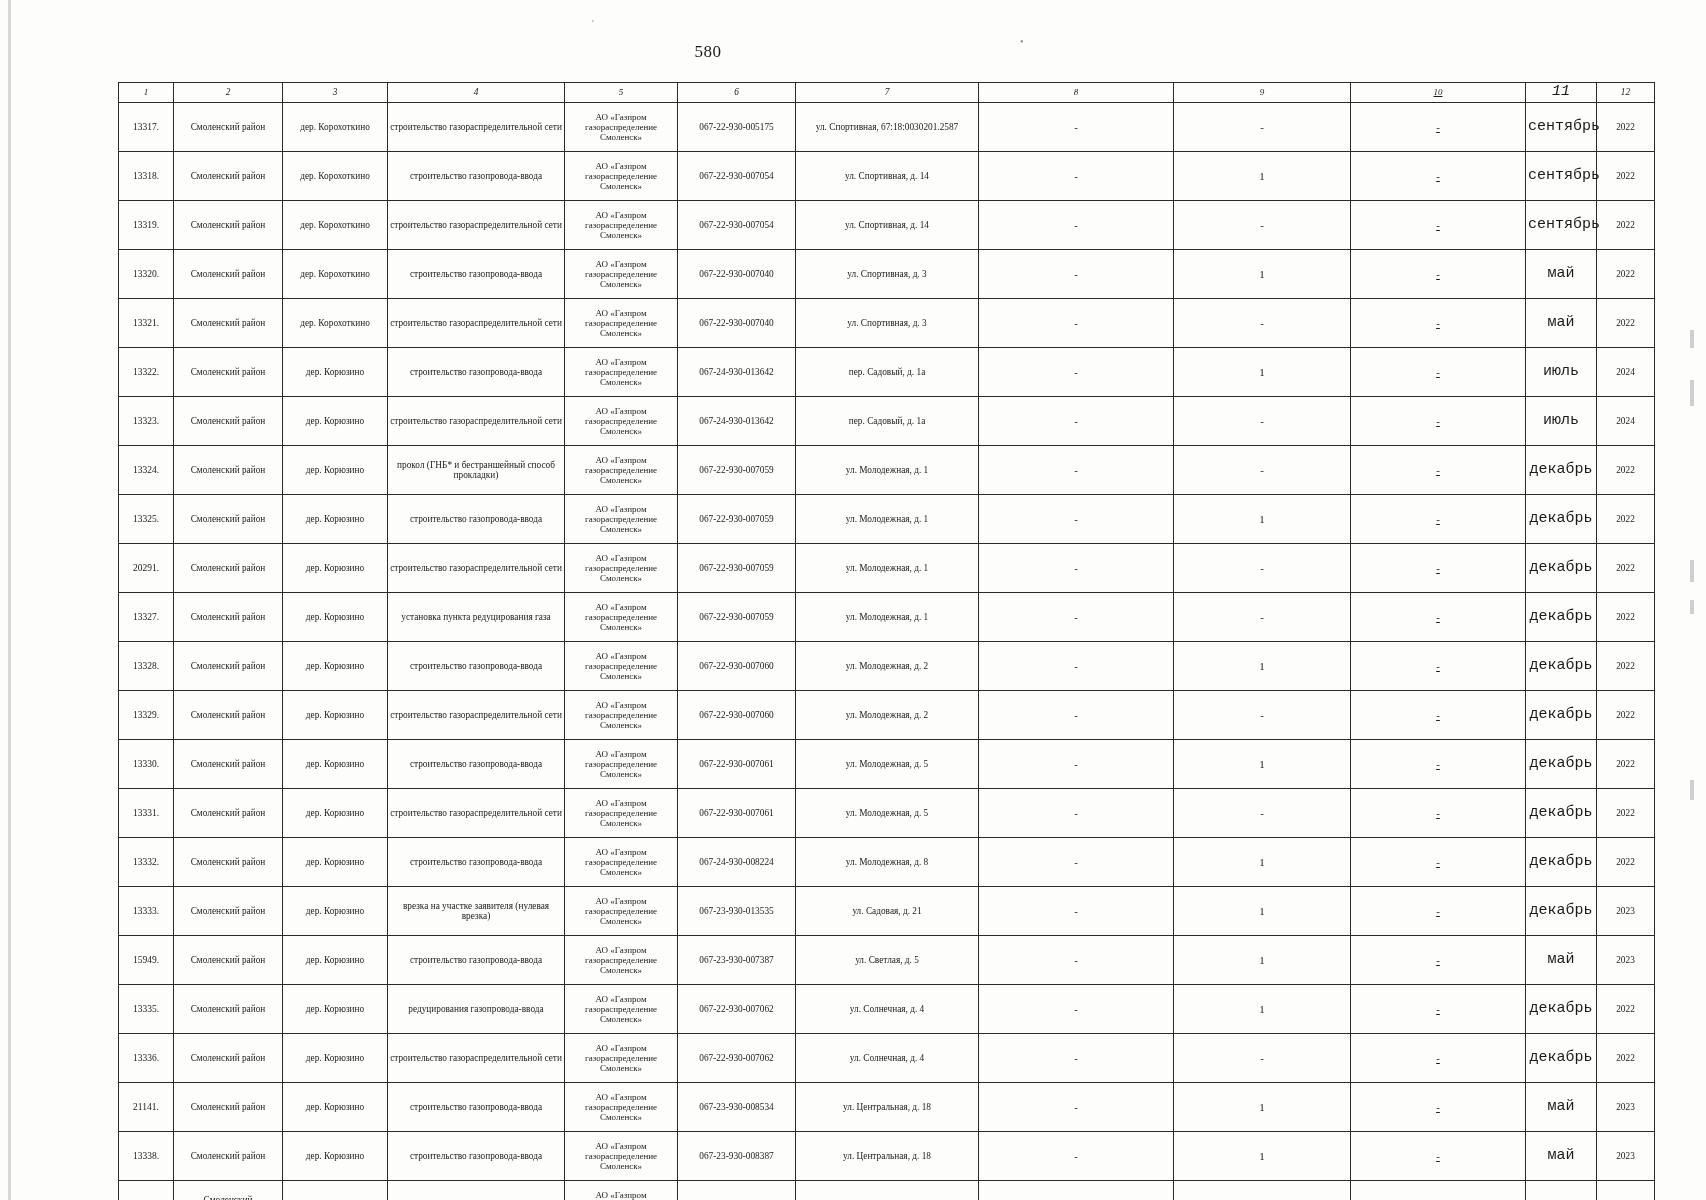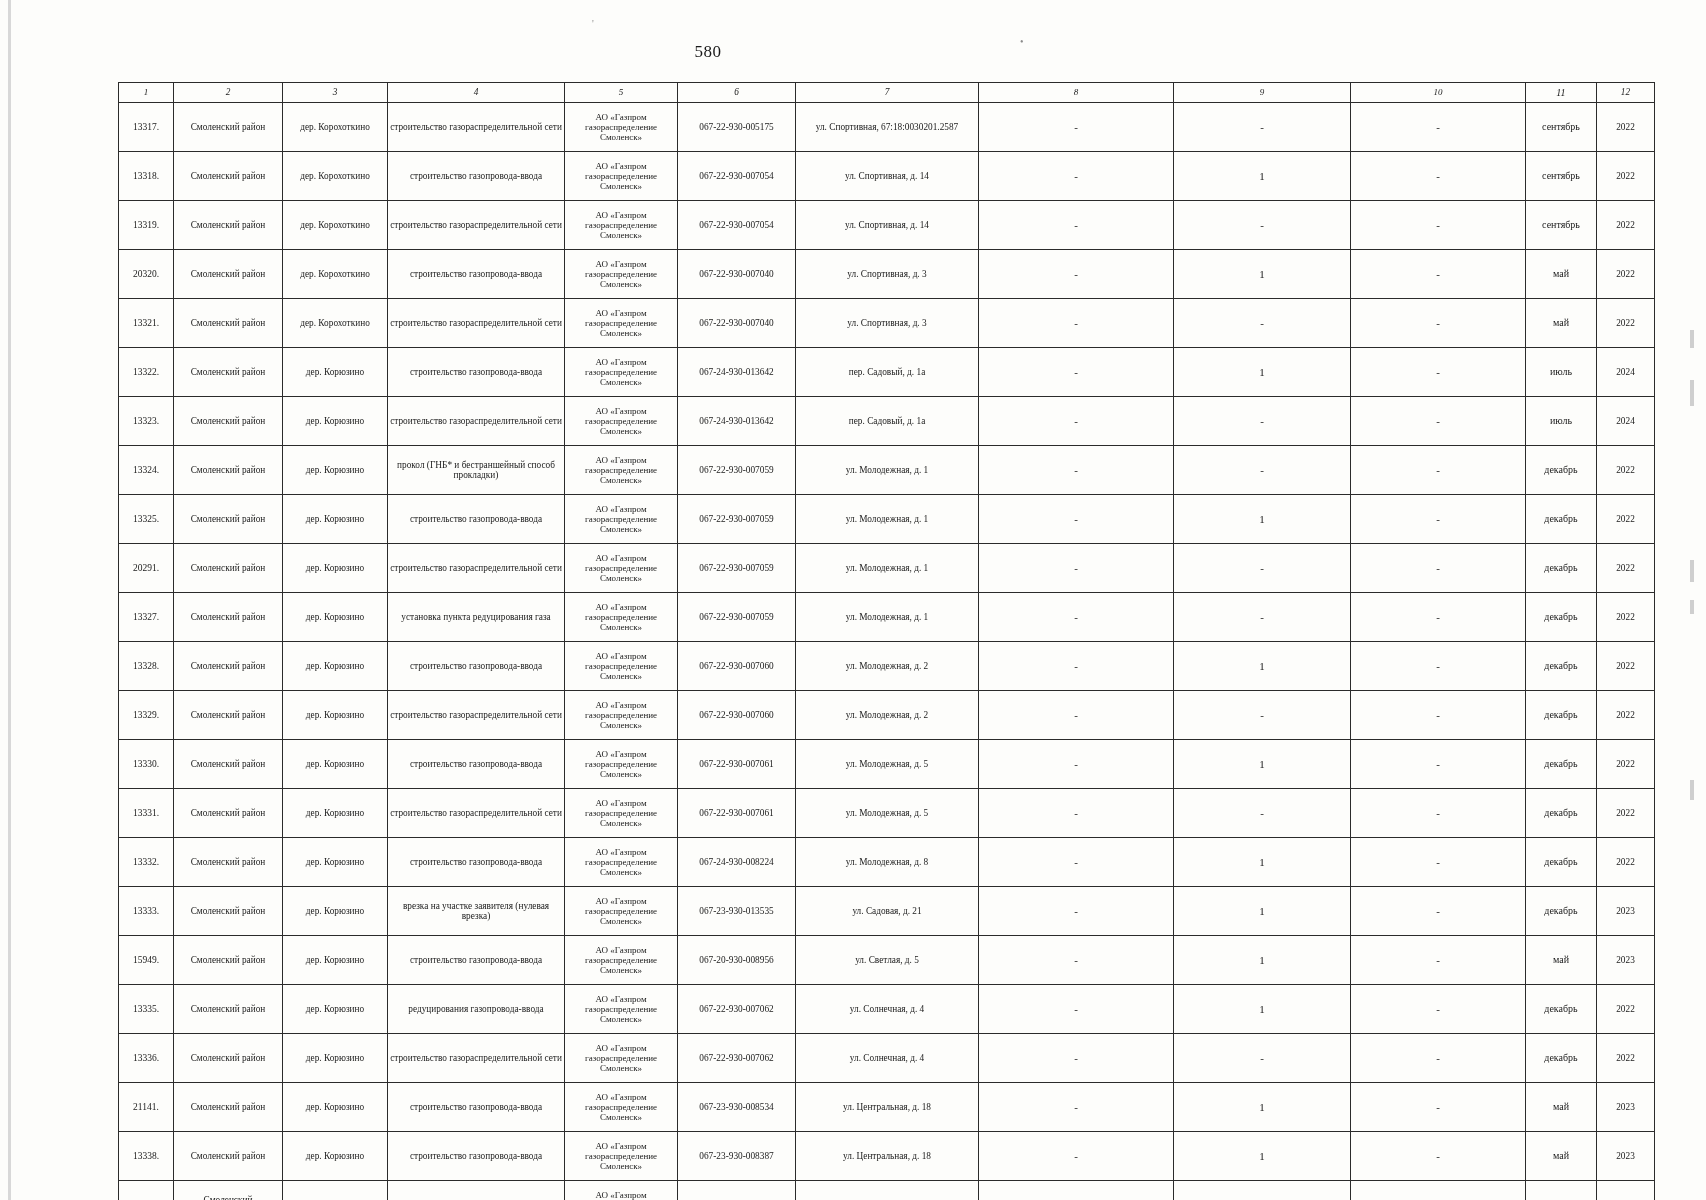--- a/index.html
+++ b/index.html
@@ -67,22 +67,22 @@
   }
   .c-num { width: 50px; }
   .c-district { width: 104px; font-weight: bold; font-size: 9.3px; }
   .c-settlement { width: 100px; font-weight: bold; font-size: 9.3px; }
   .c-work { width: 172px; font-size: 9.3px; font-weight: bold;}
   .c-org { width: 108px; font-size: 9px; }
   .c-contract { width: 113px; font-size: 9.3px; }
   .c-address { width: 178px; font-size: 9.3px; font-weight: bold;}
   .c-col8 { width: 190px; }
   .c-col9 { width: 172px; }
-  .c-col10 { width: 170px; }
-  .c-month { width: 66px; font-size: 10px; }
+  .c-col10 { width: 170px; text-decoration: underline; }
+  .c-month { width: 66px; font-size: 15px; font-family: Liberation Mono, monospace; }
   .c-year { width: 53px; font-size: 9.3px; }
   .dash { font-size: 11px; }
   .left-strip {
     position: absolute;
     left: 8px;
     top: 0;
     width: 3px;
     height: 1200px;
     background: #d8d8d8;
   }
@@ -163,21 +163,21 @@
             <td class="c-org">АО «Газпром газораспределение Смоленск»</td>
             <td class="c-contract">067-22-930-007054</td>
             <td class="c-address">ул. Спортивная, д. 14</td>
             <td class="c-col8 dash">-</td>
             <td class="c-col9 dash">-</td>
             <td class="c-col10 dash">-</td>
             <td class="c-month">сентябрь</td>
             <td class="c-year">2022</td>
           </tr>
           <tr>
-            <td class="c-num">20320.</td>
+            <td class="c-num">13320.</td>
             <td class="c-district">Смоленский район</td>
             <td class="c-settlement">дер. Корохоткино</td>
             <td class="c-work">строительство газопровода-ввода</td>
             <td class="c-org">АО «Газпром газораспределение Смоленск»</td>
             <td class="c-contract">067-22-930-007040</td>
             <td class="c-address">ул. Спортивная, д. 3</td>
             <td class="c-col8 dash">-</td>
             <td class="c-col9 dash">1</td>
             <td class="c-col10 dash">-</td>
             <td class="c-month">май</td>
@@ -364,21 +364,21 @@
             <td class="c-col10 dash">-</td>
             <td class="c-month">декабрь</td>
             <td class="c-year">2023</td>
           </tr>
           <tr>
             <td class="c-num">15949.</td>
             <td class="c-district">Смоленский район</td>
             <td class="c-settlement">дер. Корюзино</td>
             <td class="c-work">строительство газопровода-ввода</td>
             <td class="c-org">АО «Газпром газораспределение Смоленск»</td>
-            <td class="c-contract">067-20-930-008956</td>
+            <td class="c-contract">067-23-930-007387</td>
             <td class="c-address">ул. Светлая, д. 5</td>
             <td class="c-col8 dash">-</td>
             <td class="c-col9 dash">1</td>
             <td class="c-col10 dash">-</td>
             <td class="c-month">май</td>
             <td class="c-year">2023</td>
           </tr>
           <tr>
             <td class="c-num">13335.</td>
             <td class="c-district">Смоленский район</td>

